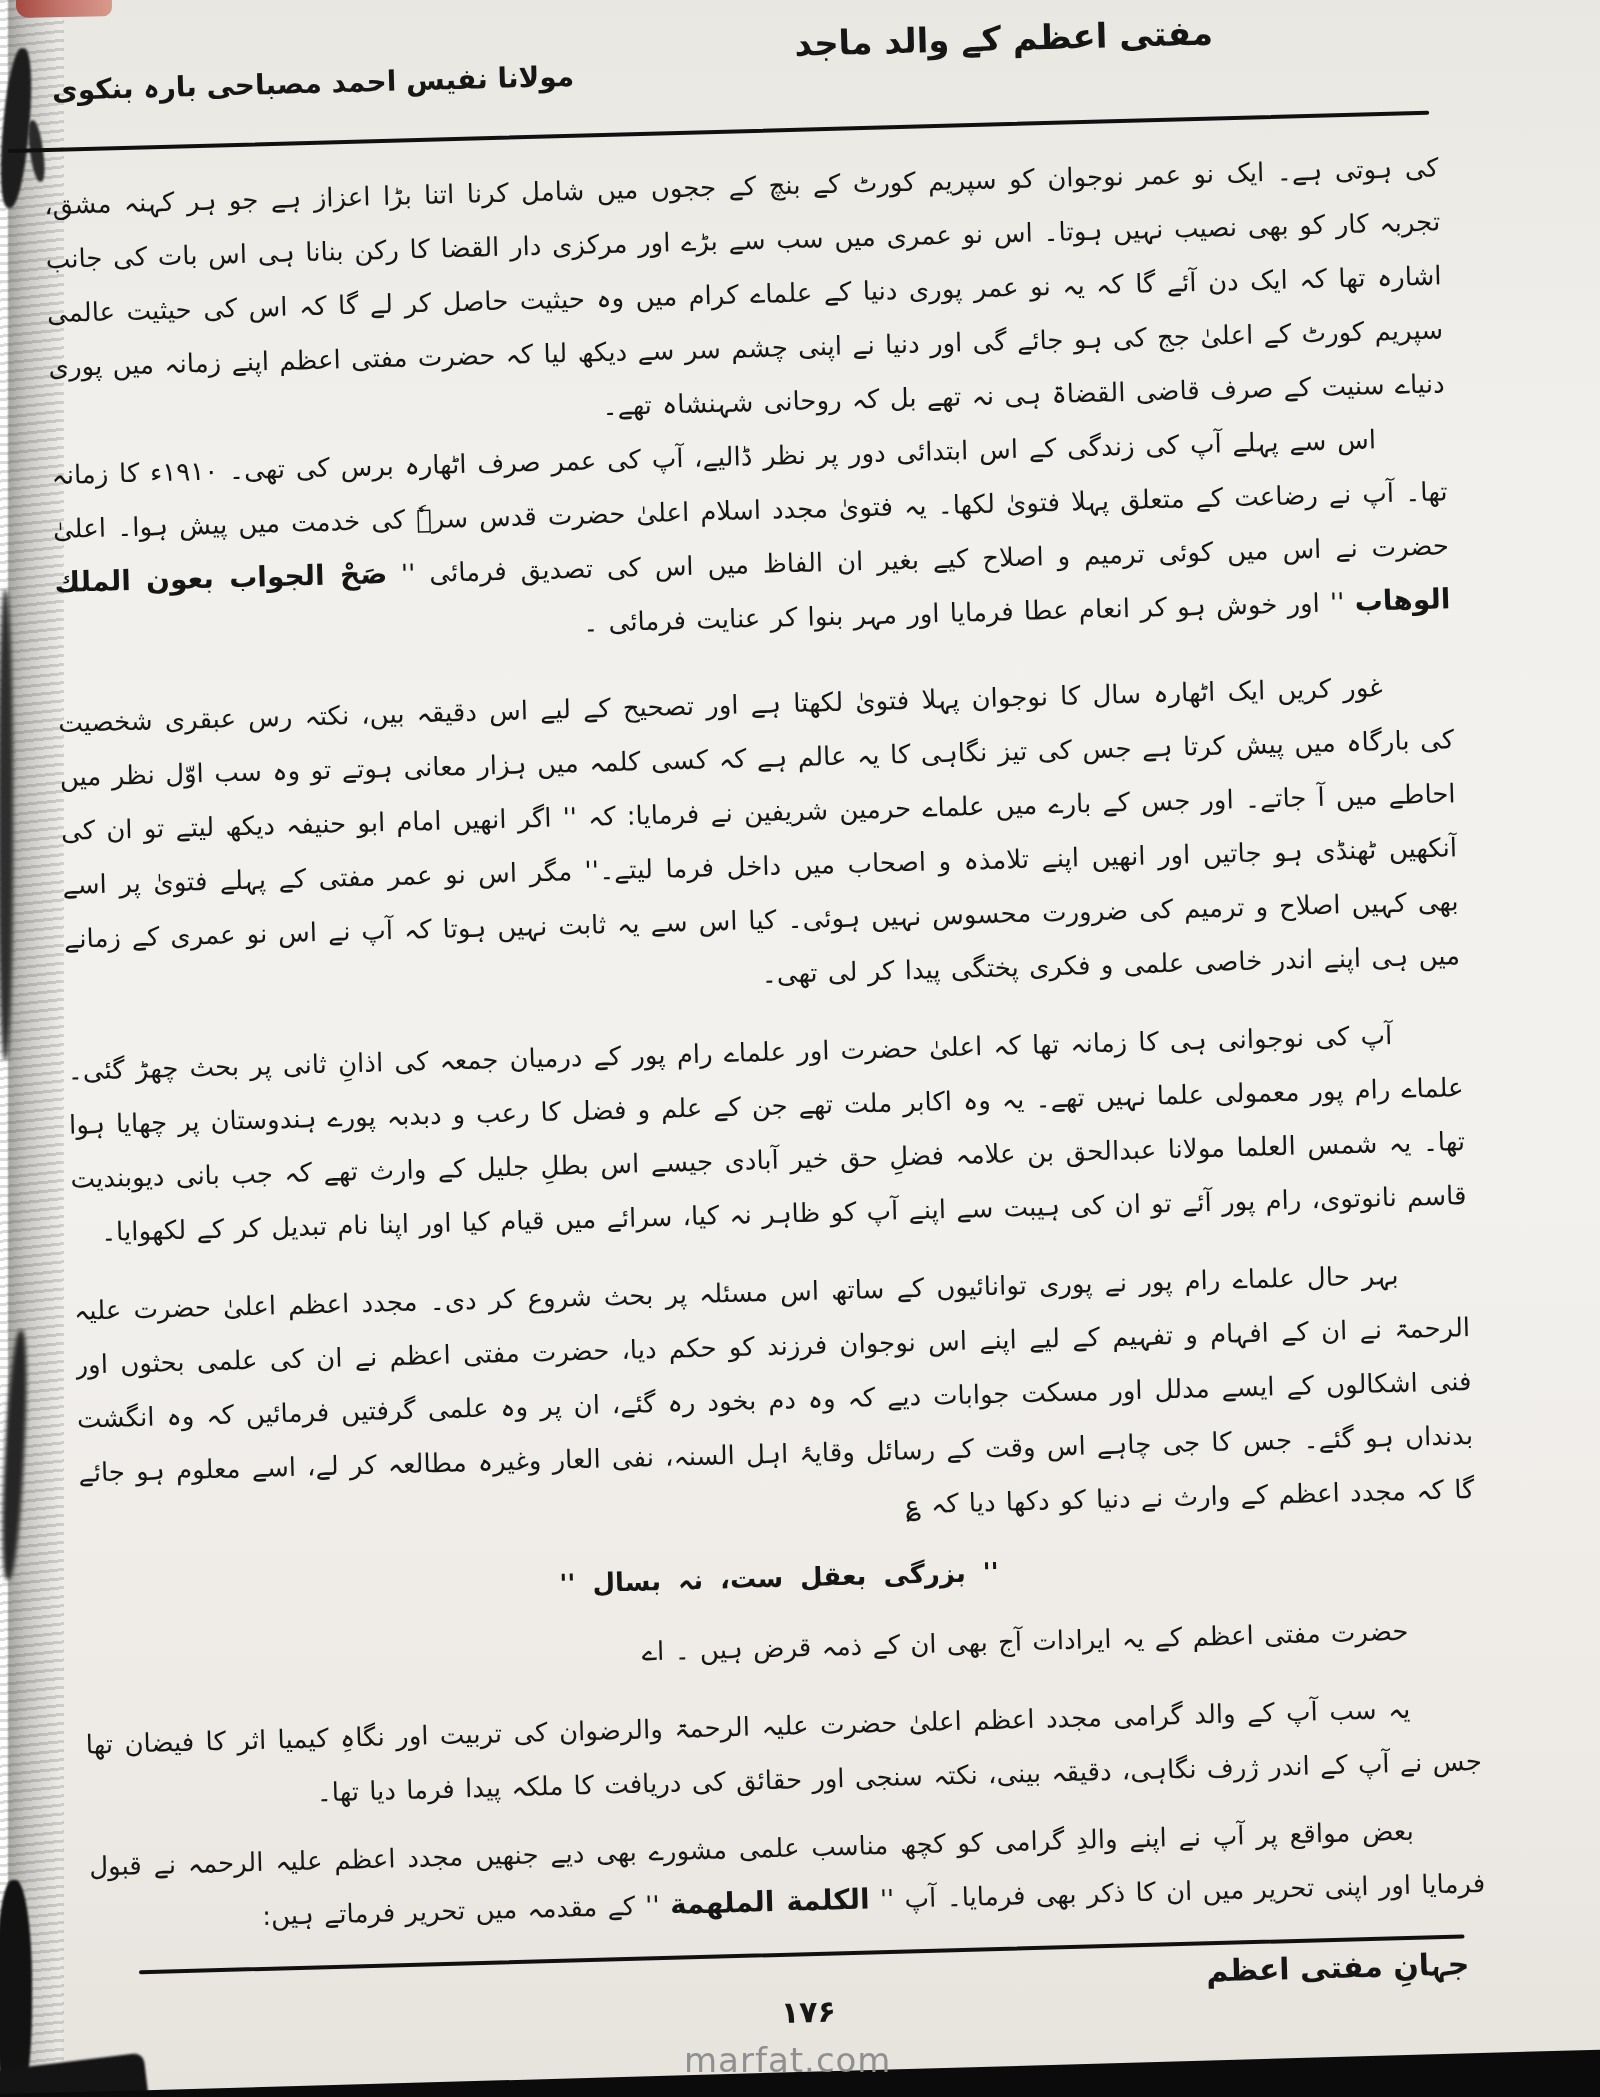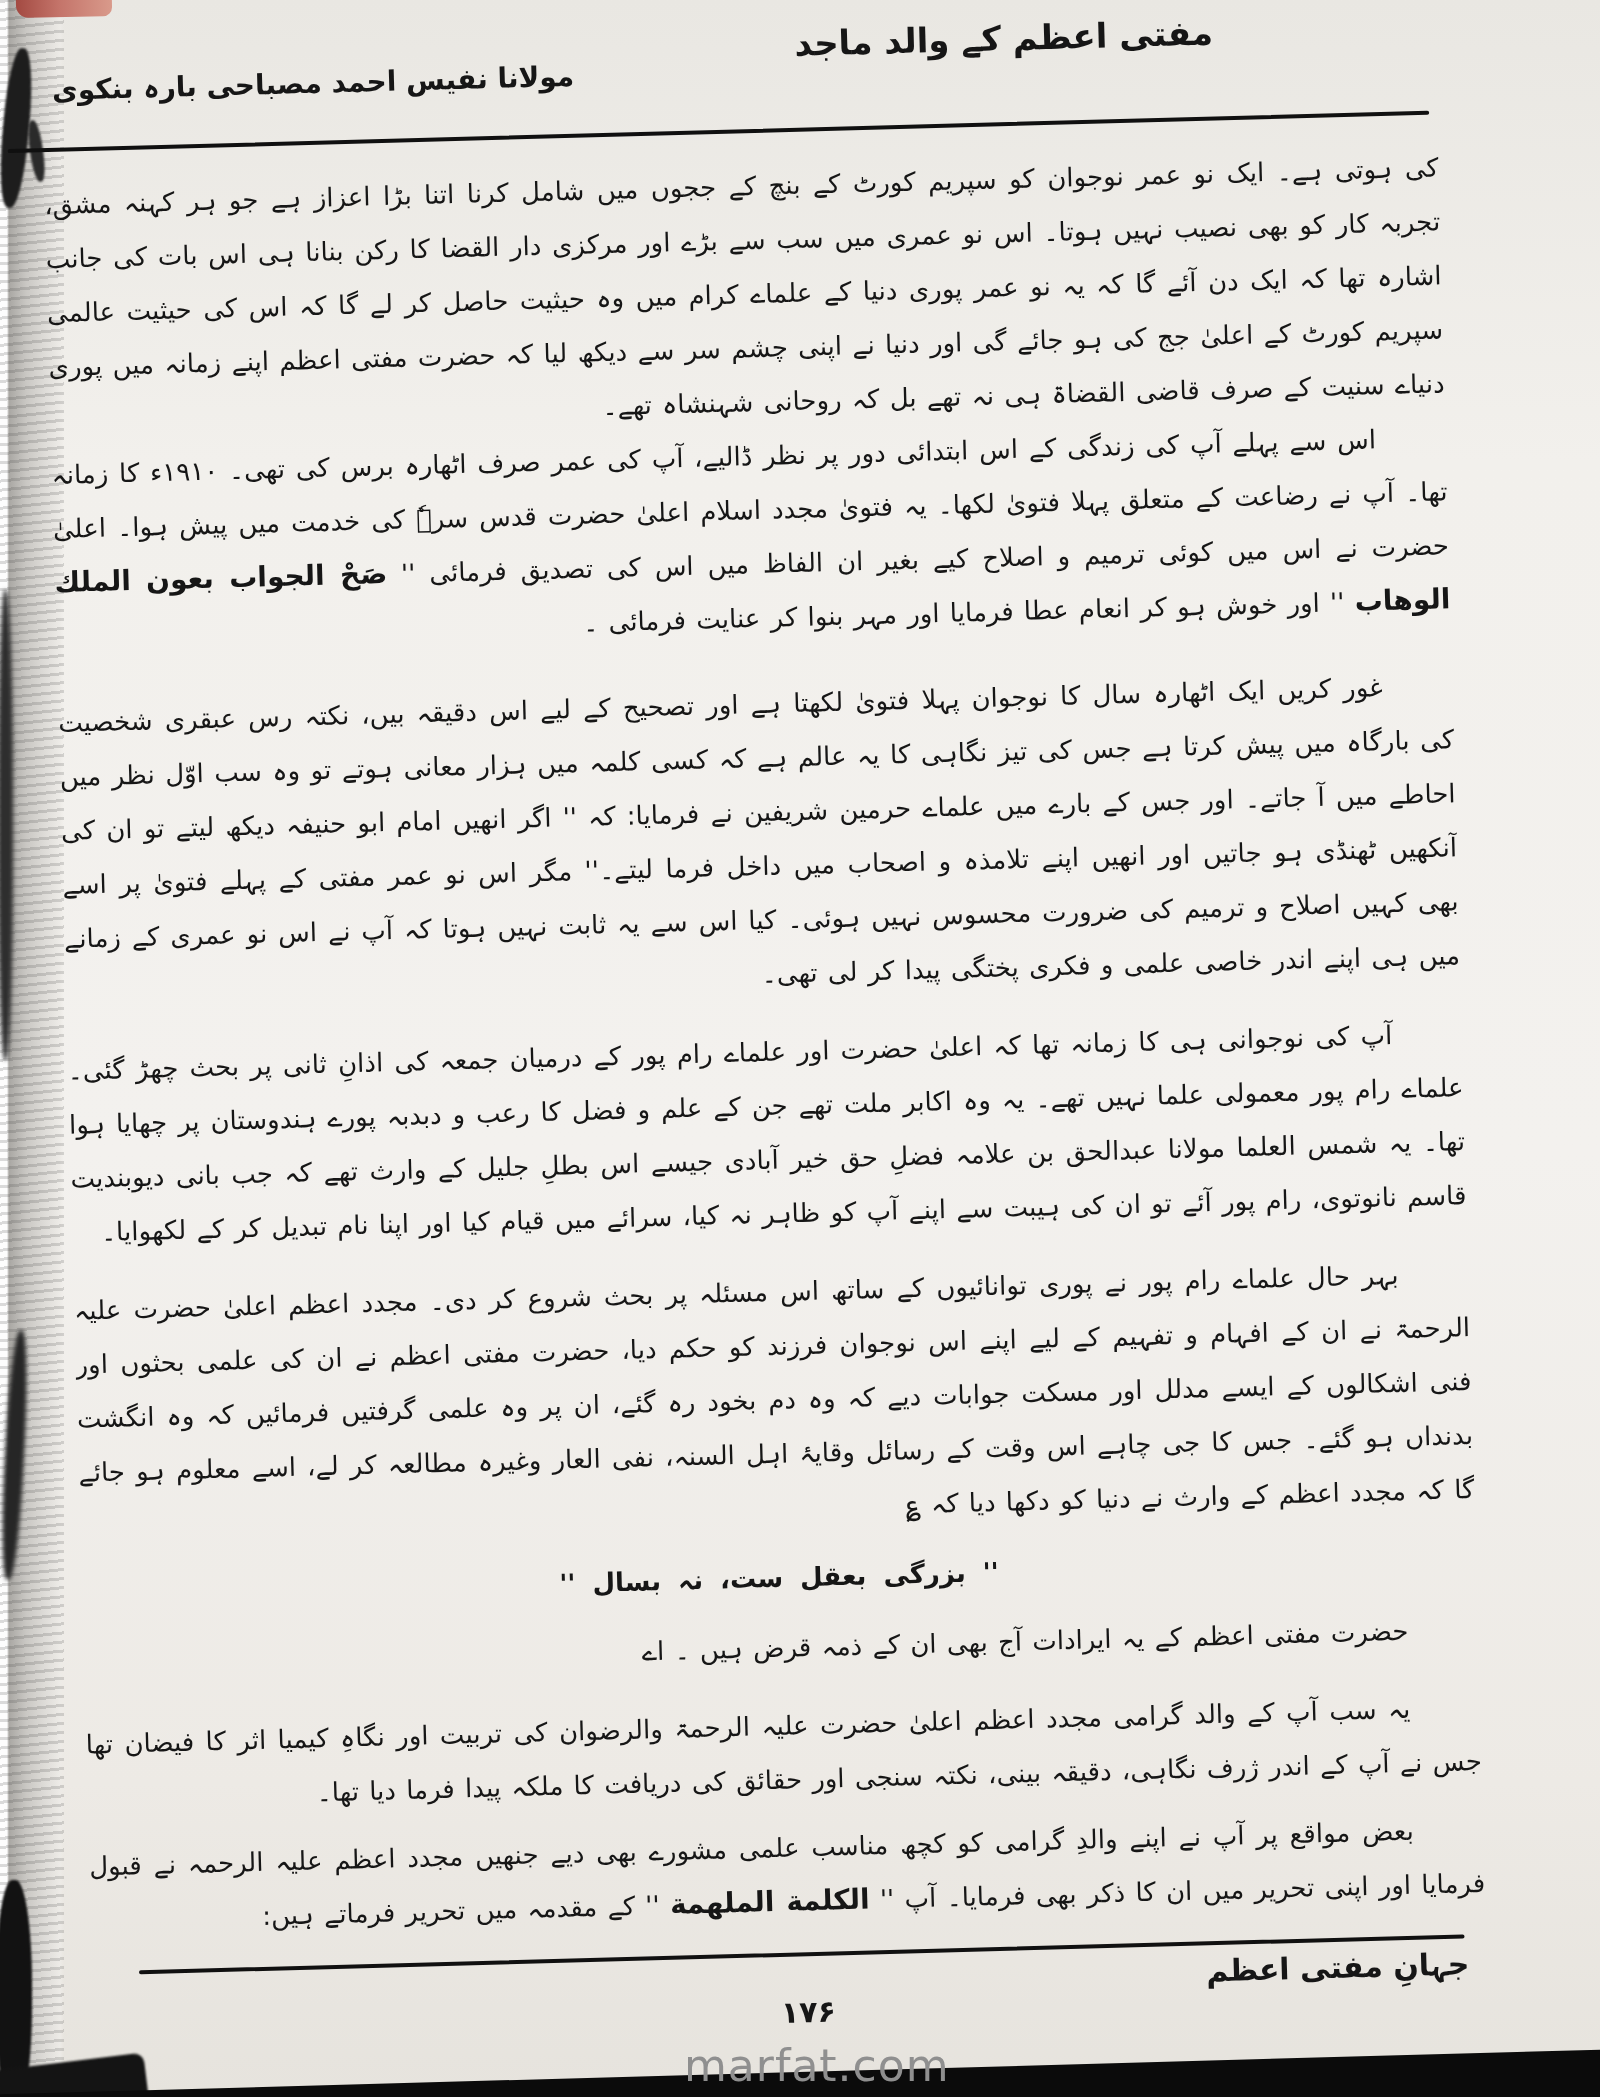--- a/index.html
+++ b/index.html
@@ -47,21 +47,21 @@
   .article p.g-md{margin-top:24px;}
   .article p.g-sm{margin-top:14px;}
   .arabic{font-weight:bold;font-size:28px;letter-spacing:1px;}
   .verse{margin:16px 0 !important;text-align:center;text-indent:0 !important;font-weight:bold;word-spacing:8px;}
   .one-line{text-indent:95px;}
   .quote{text-indent:95px;margin-top:8px !important;}
   .footer-divider{position:absolute;left:112px;right:162px;top:1952px;height:4px;background:#101010;border-radius:2px;}
   .footer-book-title{position:absolute;right:158px;top:1964px;font-size:30px;font-weight:bold;direction:rtl;}
   .page-number{position:absolute;left:720px;top:1994px;width:120px;text-align:center;font-size:30px;font-weight:bold;}
   
-  .watermark{position:absolute;left:684px;top:2040px;font-size:44px;color:#8f8f8f;letter-spacing:1px;}
+  .watermark{position:absolute;left:684px;top:2040px;font-size:34px;color:#8f8f8f;letter-spacing:1px;}
   
   .band{position:absolute;left:-45px;right:-45px;top:2072px;height:120px;background:#0b0b0b;transform:rotate(-1.6deg);}
   .corner-blot{position:absolute;left:-12px;top:2062px;width:160px;height:70px;background:#141414;transform:rotate(-7deg);border-radius:10px;filter:blur(1px);}
 </style>
 </head>
 <body>
 
 <div class="scan">
 
   <div class="binding"></div>

